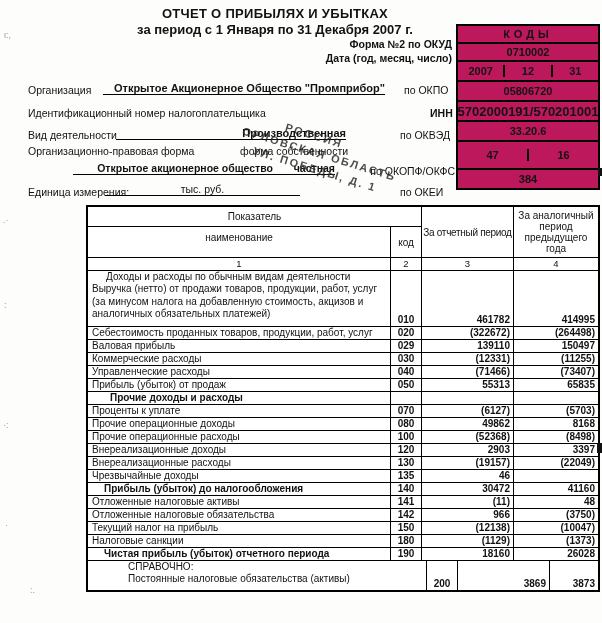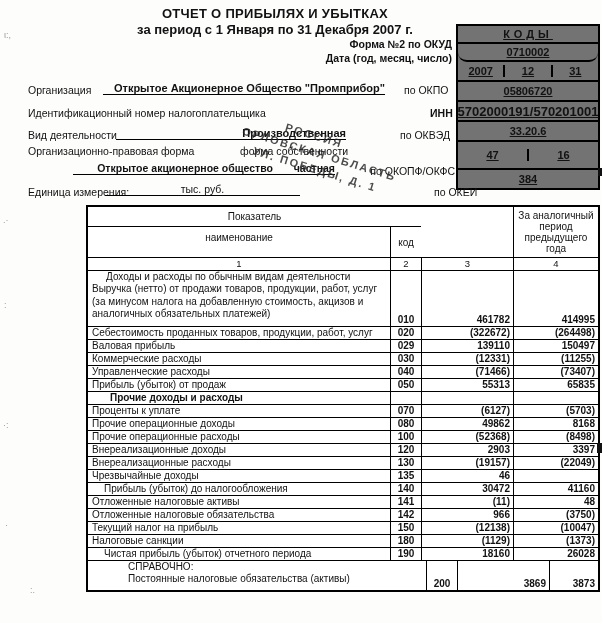--- a/index.html
+++ b/index.html
@@ -12,29 +12,29 @@
 
   
   .title1 { left:75px; top:6px; width:400px; text-align:center; font-weight:bold; font-size:13px; letter-spacing:.3px; }
   .title2 { left:75px; top:22px; width:400px; text-align:center; font-weight:bold; font-size:13px; }
   .rlabel { font-size:10.5px; font-weight:bold; text-align:right; }
   .flabel { font-size:10.5px; }
   .fvalue { font-weight:bold; border-bottom:1.5px solid #000; font-size:11px;text-align:right; }
   .uline  { border-bottom:1.5px solid #000; }
 
   
-  .codes { left:456px; top:24px; width:144px; border:2px solid #000; background:#737373;text-decoration:underline; }
+  .codes { left:456px; top:24px; width:144px; border:2px solid #000; background:#be185d; }
   .codes .cell { border-bottom:2px solid #000; text-align:center; font-weight:bold; font-size:11px;
                  display:flex; align-items:center; justify-content:center; }
   .codes .cell:last-child { border-bottom:none; }
   .codes .split { display:flex; }
   .codes .split > div { flex:1; display:flex; align-items:center; justify-content:center; }
   .codes .split > div + div { border-left:2px solid #000; }
   .codes .kody { height:18px; letter-spacing:4px; font-size:11px; }
-  .codes .h18 { height:18px;border-radius:9px; } .codes .h20 { height:20px; } .codes .h28 { height:28px; }
+  .codes .h18 { height:18px; } .codes .h20 { height:20px; } .codes .h28 { height:28px; }
   .codes .inn-cell { font-size:13px; }
 
   
   .stamp { left:232px; top:104px; width:250px; transform:rotate(17deg); transform-origin:0 0;
            color:rgba(35,35,35,.82); font-weight:bold; pointer-events:none; }
   .stamp div { font-size:11px; letter-spacing:2px; white-space:nowrap; }
   .stamp .s1 { margin-left:58px; }
   .stamp .s2 { margin-left:18px; margin-top:4px; }
   .stamp .s3 { margin-left:34px; margin-top:4px; }
 
@@ -53,21 +53,21 @@
 
   .trow { display:grid; grid-template-columns:302px 31px 92px 1fr; border-bottom:1px solid #000; min-height:13px; }
   .trow:last-child { border-bottom:none; }
   .trow .c { font-size:10px; line-height:12px; overflow:hidden; }
   .trow .c.name { padding:0 2px 0 4px; }
   .trow .c.code { border-left:1px solid #000; text-align:center; font-weight:bold; }
   .trow .c.current, .trow .c.prior { border-left:1px solid #000; text-align:right; padding-right:3px; font-weight:bold; }
   .trow .sec { font-weight:normal; padding-left:14px; }
   .trow .labtop { padding-left:0; }
   .trow.section .lab { font-weight:bold; padding-left:18px; }
-  .trow.bold-indent .lab { font-weight:normal; padding-left:12px; }
+  .trow.bold-indent .lab { font-weight:bold; padding-left:12px; }
   .trow.tall { min-height:56px; }
   .trow.tall .lab { line-height:12.5px; }
   .trow.tall .c.code, .trow.tall .c.current, .trow.tall .c.prior,
   .trow.two-line .c.code, .trow.two-line .c.current, .trow.two-line .c.prior
     { display:flex; align-items:flex-end; }
   .trow.tall .c.code, .trow.two-line .c.code { justify-content:center; }
   .trow.tall .c.current, .trow.tall .c.prior,
   .trow.two-line .c.current, .trow.two-line .c.prior { justify-content:flex-end; }
   .trow.two-line { min-height:29px;margin-left:36px; }
 
@@ -115,33 +115,34 @@
 
 <div class="abs flabel" style="left:28px;top:145px;">Организационно-правовая форма</div>
 <div class="abs flabel" style="left:240px;top:145px;">форма собственности</div>
 
 <div class="abs fvalue" style="left:28px;top:162px;width:200px;font-size:10.5px;margin-left:45px;">Открытое акционерное общество</div>
 <div class="abs fvalue" style="left:240px;top:162px;width:95px;font-size:10.5px;">частная</div>
 <div class="abs flabel" style="left:370px;top:165px;width:85px;text-align:right;">по ОКОПФ/ОКФС</div>
 
 <div class="abs flabel" style="left:28px;top:186px;">Единица измерения:</div>
 <div class="abs uline" style="left:105px;top:183px;width:195px;text-align:center;font-size:10.5px;">тыс. руб.</div>
-<div class="abs flabel" style="left:434px;top:186px;text-align:center;">по ОКЕИ</div>
+<div class="abs flabel" style="left:400px;top:186px;text-align:center;">по ОКЕИ</div>
 
 <div class="abs stamp">
   <div class="s1">РОССИЯ</div>
   <div class="s2">ОРЛОВСКАЯ ОБЛАСТЬ</div>
   <div class="s3">УЛ. ПОБЕДЫ, Д. 1</div>
 </div>
 
 <div class="abs tbl">
   <div class="thead">
     <div class="th h-pok">Показатель</div>
     <div class="th h-name">наименование</div>
     <div class="th h-code">код</div>
+    <div class="th h-cur">За отчетный период</div>
     <div class="th h-pri">За аналогичный период предыдущего года</div>
   </div>
   <div class="nums">
     <div>1</div>
     <div>2</div>
     <div>3</div>
     <div>4</div>
   </div>
   <div id="tbody">
       <div class="trow tall">

